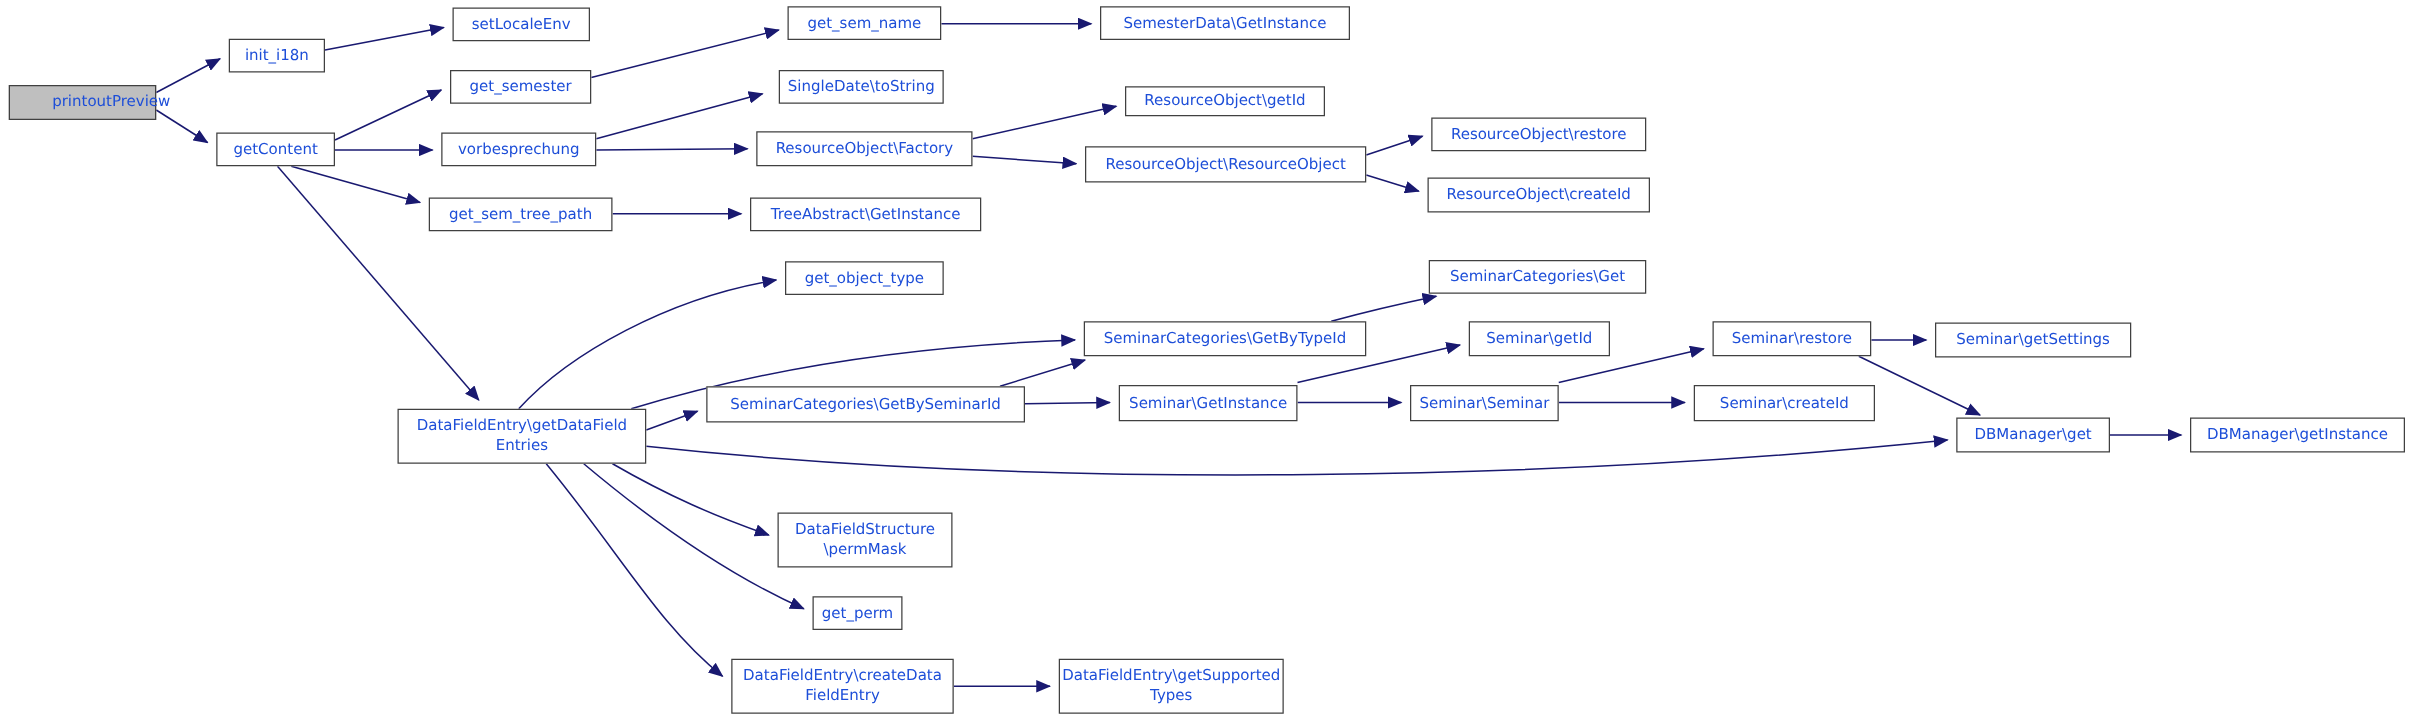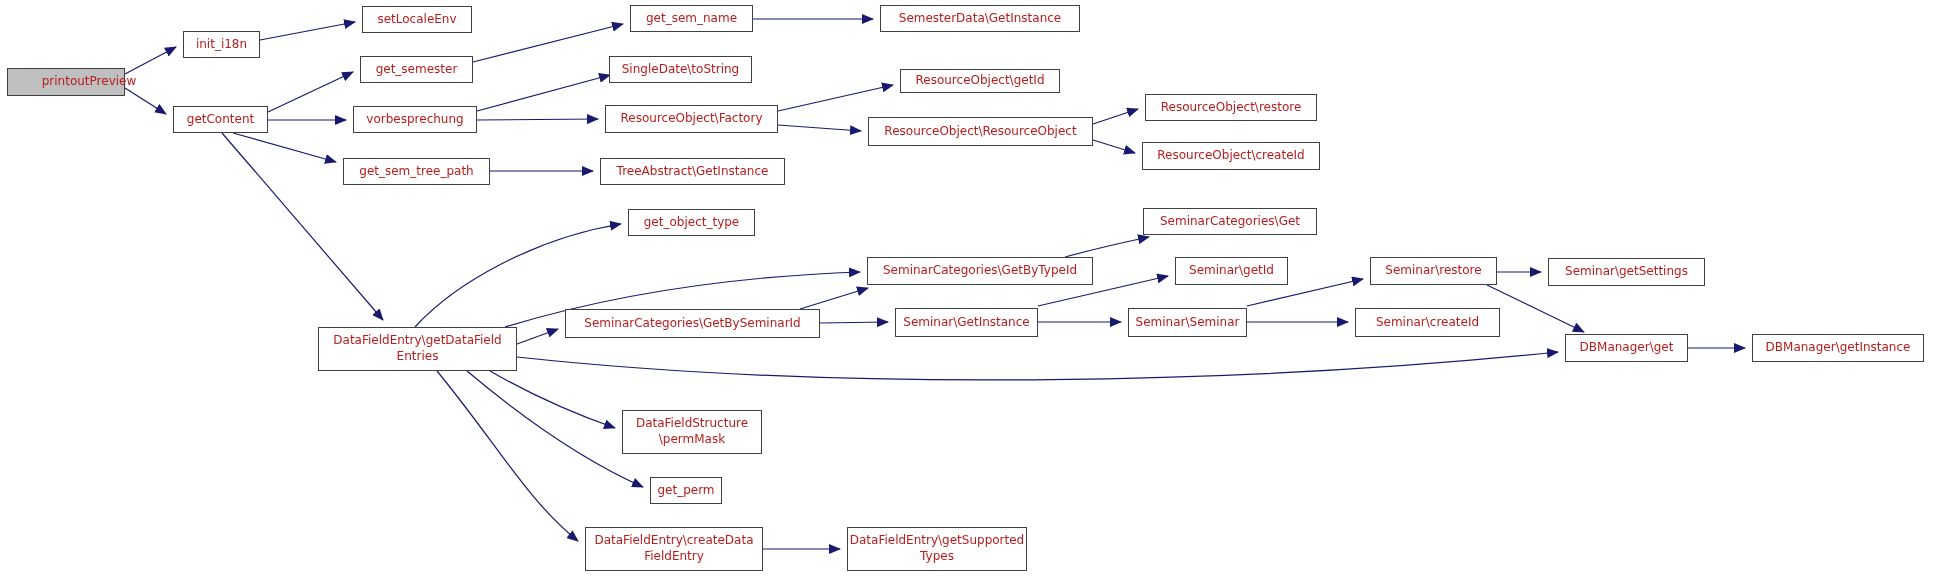--- a/index.html
+++ b/index.html
@@ -9,21 +9,21 @@
     background:#ffffff;
     font-family:"DejaVu Sans",sans-serif;
     overflow:hidden;
   }
   #edges{position:absolute;left:0;top:0;width:1933px;height:576px;}
   .node{
     position:absolute;
     box-sizing:border-box;
     background:#ffffff;
     border:1px solid #404040;
-    color:#b91c1c;
+    color:#1d4ed8;
     font-size:12px;
     line-height:1.3;
     display:flex;
     flex-direction:column;
     align-items:center;
     justify-content:center;
     text-align:center;
     white-space:nowrap;
     cursor:pointer;
   }
@@ -96,21 +96,21 @@
     </div>
   <div class="node" style="left:353px;top:106px;width:124px;height:27px;">
       <span>vorbesprechung</span>
     </div>
   <div class="node" style="left:630px;top:5px;width:123px;height:27px;">
       <span>get_sem_name</span>
     </div>
   <div class="node" style="left:880px;top:5px;width:200px;height:27px;">
       <span>SemesterData\GetInstance</span>
     </div>
-  <div class="node" style="left:609px;top:56px;width:143px;height:27px;">
+  <div class="node" style="left:623px;top:56px;width:132px;height:27px;">
       <span>SingleDate\toString</span>
     </div>
   <div class="node" style="left:605px;top:105px;width:173px;height:28px;">
       <span>ResourceObject\Factory</span>
     </div>
   <div class="node" style="left:900px;top:69px;width:160px;height:24px;">
       <span>ResourceObject\getId</span>
     </div>
   <div class="node" style="left:868px;top:117px;width:225px;height:29px;">
       <span>ResourceObject\ResourceObject</span>

